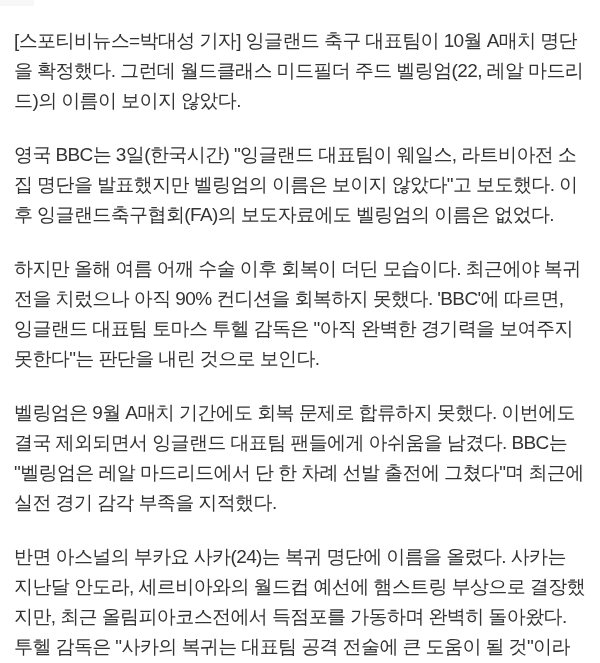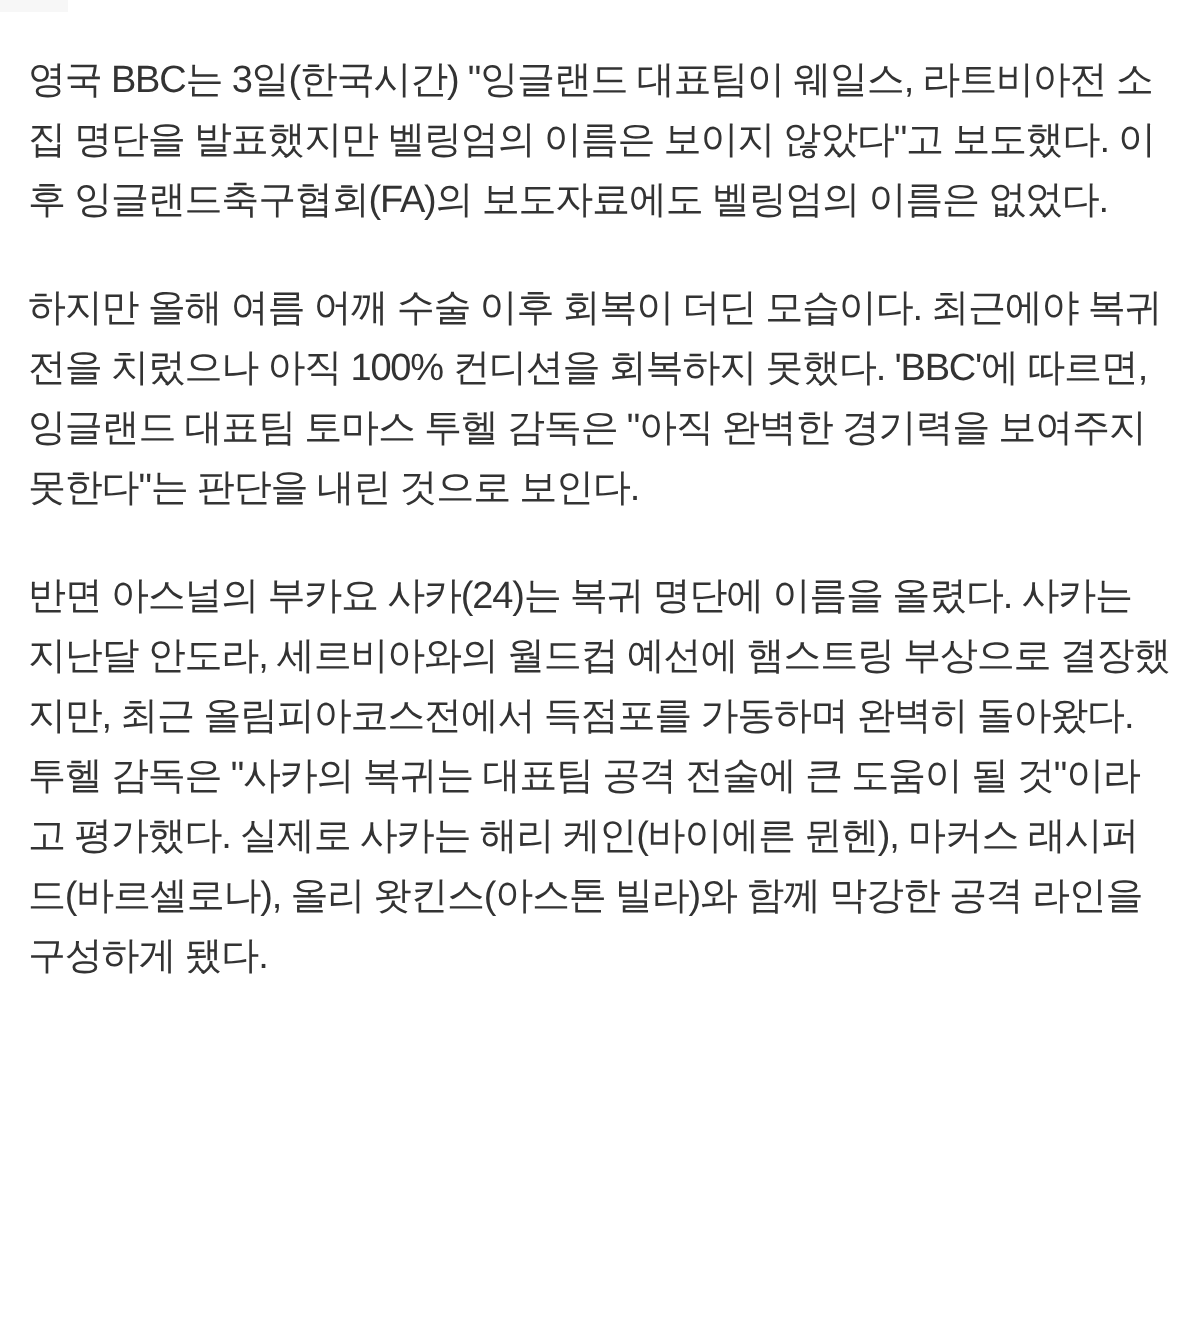--- a/index.html
+++ b/index.html
@@ -36,16 +36,18 @@
     height: 6px;
     background: #f7f7f7;
   }
 </style>
 </head>
 <body>
 
 <div class="corner-artifact"></div>
 
 <main class="article-body">
+  <p>[스포티비뉴스=박대성 기자] 잉글랜드 축구 대표팀이 10월 A매치 명단을 확정했다. 그런데 월드클래스 미드필더 주드 벨링엄(22, 레알 마드리드)의 이름이 보이지 않았다.</p>
   <p>영국 BBC는 3일(한국시간) "잉글랜드 대표팀이 웨일스, 라트비아전 소집 명단을 발표했지만 벨링엄의 이름은 보이지 않았다"고 보도했다. 이후 잉글랜드축구협회(FA)의 보도자료에도 벨링엄의 이름은 없었다.</p>
-  <p>하지만 올해 여름 어깨 수술 이후 회복이 더딘 모습이다. 최근에야 복귀전을 치렀으나 아직 100% 컨디션을 회복하지 못했다. 'BBC'에 따르면, 잉글랜드 대표팀 토마스 투헬 감독은 "아직 완벽한 경기력을 보여주지 못한다"는 판단을 내린 것으로 보인다.</p>
+  <p>하지만 올해 여름 어깨 수술 이후 회복이 더딘 모습이다. 최근에야 복귀전을 치렀으나 아직 90% 컨디션을 회복하지 못했다. 'BBC'에 따르면, 잉글랜드 대표팀 토마스 투헬 감독은 "아직 완벽한 경기력을 보여주지 못한다"는 판단을 내린 것으로 보인다.</p>
+  <p>벨링엄은 9월 A매치 기간에도 회복 문제로 합류하지 못했다. 이번에도 결국 제외되면서 잉글랜드 대표팀 팬들에게 아쉬움을 남겼다. BBC는 "벨링엄은 레알 마드리드에서 단 한 차례 선발 출전에 그쳤다"며 최근에 실전 경기 감각 부족을 지적했다.</p>
   <p>반면 아스널의 부카요 사카(24)는 복귀 명단에 이름을 올렸다. 사카는 지난달 안도라, 세르비아와의 월드컵 예선에 햄스트링 부상으로 결장했지만, 최근 올림피아코스전에서 득점포를 가동하며 완벽히 돌아왔다. 투헬 감독은 "사카의 복귀는 대표팀 공격 전술에 큰 도움이 될 것"이라고 평가했다. 실제로 사카는 해리 케인(바이에른 뮌헨), 마커스 래시퍼드(바르셀로나), 올리 왓킨스(아스톤 빌라)와 함께 막강한 공격 라인을 구성하게 됐다.</p>
 </main>
 
 </body></html>

